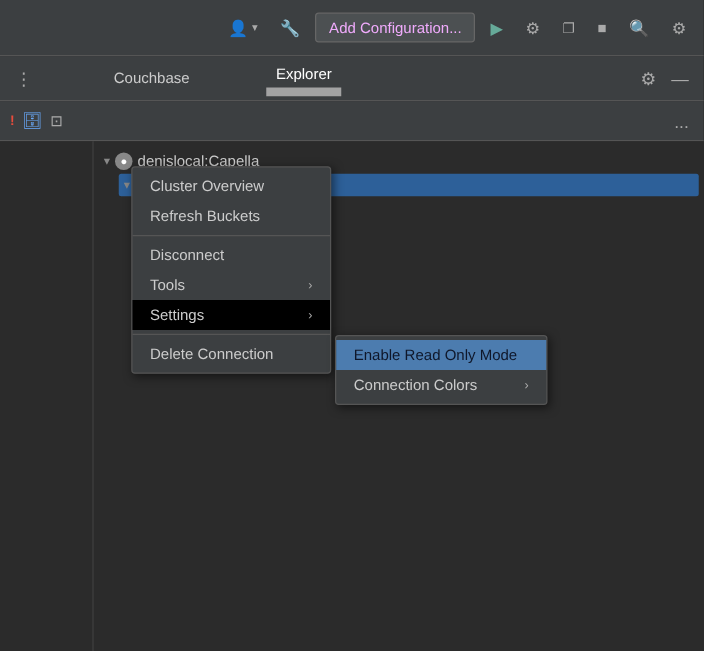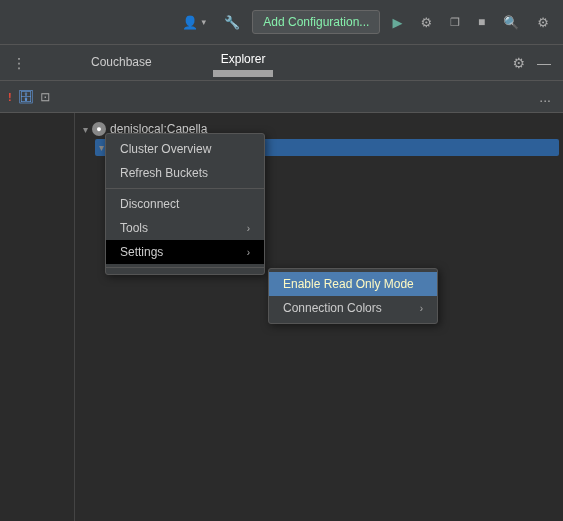--- a/index.html
+++ b/index.html
@@ -33,21 +33,21 @@
       padding: 4px 6px;
       border-radius: 3px;
       font-size: 13px;
       display: flex;
       align-items: center;
       gap: 3px;
     }
     .add-config-btn {
       background: #4c5052;
       border: 1px solid #666;
-      color: #86efac;
+      color: #f0abfc;
       cursor: pointer;
       padding: 4px 10px;
       border-radius: 3px;
       font-size: 12px;
     }
 
     
     .secondary-toolbar {
       height: 36px;
       background: #3c3f41;
@@ -194,21 +194,21 @@
       background: #3c3f41;
       border: 1px solid #555;
       border-radius: 3px;
       min-width: 170px;
       z-index: 101;
       box-shadow: 2px 2px 8px rgba(0,0,0,0.5);
       padding: 3px 0;
     }
     .submenu .menu-item.highlighted {
       background: #4c7caf;
-      color: #fef9c3;
+      color: #0f172a;
     }
 
     .highlight-blue {
       background: #2d6099 !important;
       color: #fff;
     }
 
     
     .panel-icons {
       display: flex;
@@ -340,20 +340,23 @@
       </div>
       <div class="menu-item">
         <span>Tools</span>
         <span class="arrow">›</span>
       </div>
       <div class="menu-item active">
         <span>Settings</span>
         <span class="arrow">›</span>
       </div>
       <div class="menu-separator"></div>
+      <div class="menu-item">
+        <span>Delete Connection</span>
+      </div>
     </div>
 
     <div class="submenu">
       <div class="menu-item highlighted">
         <span>Enable Read Only Mode</span>
       </div>
       <div class="menu-item">
         <span>Connection Colors</span>
         <span class="arrow">›</span>
       </div>

